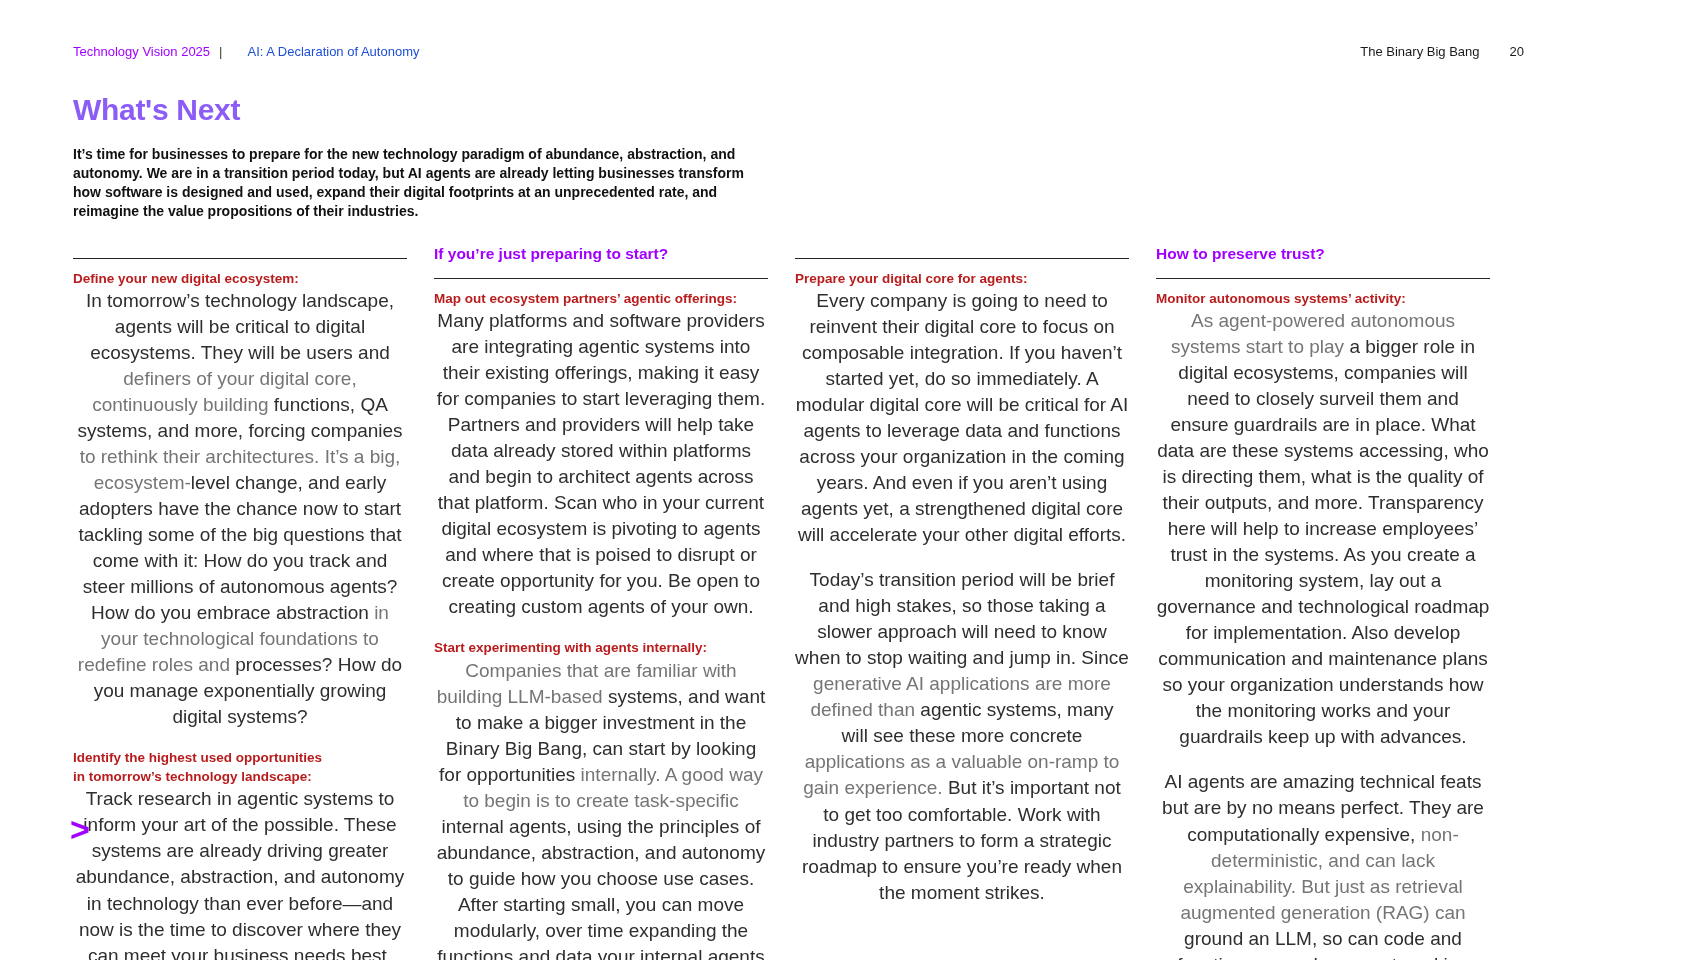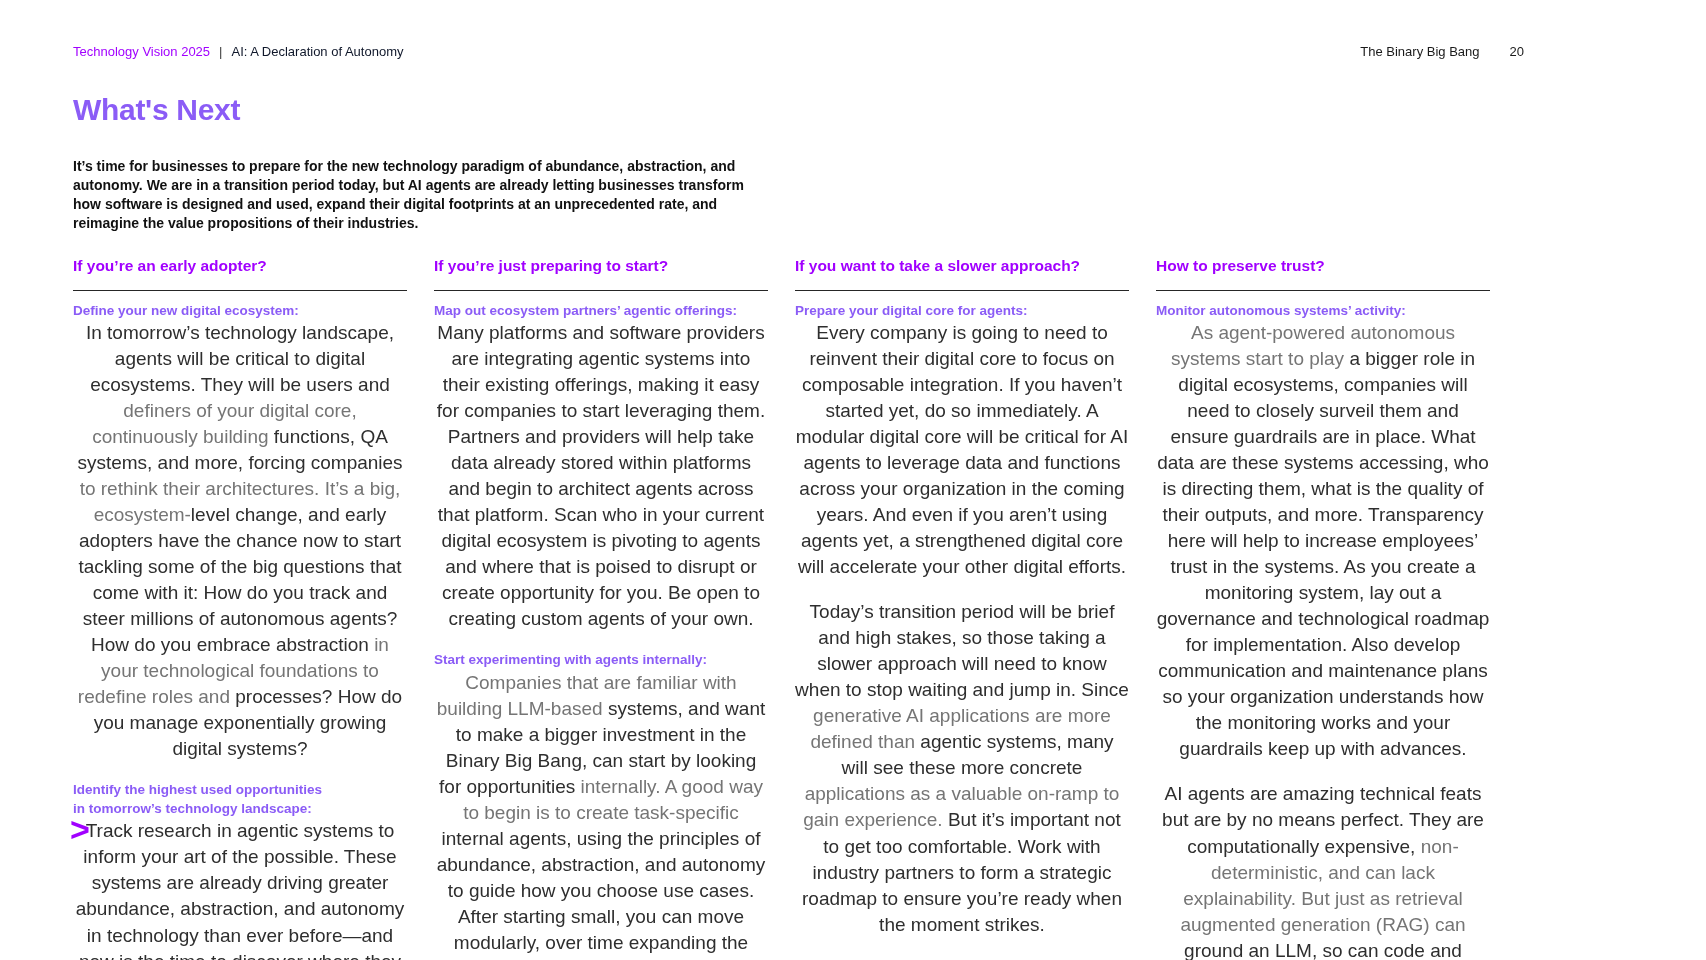--- a/index.html
+++ b/index.html
@@ -21,30 +21,30 @@
     background:#ffffff;
   }
   
   .topbar{
     display:flex;justify-content:space-between;align-items:baseline;
     font-size:13px;line-height:1.2;
   }
   .topbar-left{display:flex;align-items:baseline;gap:9px;}
   .brand{color:var(--accent);font-weight:500;}
   .hdr-divider{color:#3a3a3a;}
-  .subtitle{color:#0f172a;}
+  .subtitle{color:#1d4ed8;margin-left:16px;}
   .topbar-right{display:flex;align-items:flex-end;gap:30px;color:#1a1a1a;}
   
   h1.page-title{
     margin-top:33px;
     font-size:30px;font-weight:800;letter-spacing:-0.3px;color:#8b5cf6;
   }
   
   .intro{
-    margin-top:30px;
+    margin-top:18px;
     max-width:688px;
     font-size:14px;font-weight:700;line-height:1.36;color:#111;
   }
   
   .columns{
     margin-top:24px;
     display:grid;
     grid-template-columns:repeat(4,334px);
     column-gap:27px;
     align-items:start;
@@ -54,21 +54,21 @@
     line-height:1.2;
     min-height:20px;
   }
   .col-rule{
     border-top:1px solid #262626;
     margin:13px 0 11px 0;
     height:0;
   }
   .block{margin-bottom:19px;}
   .block h3{
-    font-size:13.5px;font-weight:700;color:#8b5cf6;
+    font-size:13.5px;font-weight:700;color:#b91c1c;
     line-height:1.37;
     white-space:pre-line;
   }
   .block p{
     font-size:19px;line-height:1.37;color:#2e2e2e;text-align:center;
   }
   .block p .muted{color:var(--muted);}
   
   .footer-logo{
     position:absolute;left:70px;top:812px;
@@ -92,21 +92,20 @@
       <span>20</span>
     </div>
   </header>
 
   <h1 class="page-title">What's Next</h1>
 
   <p class="intro">It’s time for businesses to prepare for the new technology paradigm of abundance, abstraction, and autonomy. We are in a transition period today, but AI agents are already letting businesses transform how software is designed and used, expand their digital footprints at an unprecedented rate, and reimagine the value propositions of their industries.</p>
 
   <div class="columns" id="columns">
       <section class="col">
-        <h2 class="col-heading">If you’re an early adopter?</h2>
         <div class="col-rule"></div>
         <div class="block">
           <h3>Define your new digital ecosystem:</h3>
           <p><span>In tomorrow’s technology landscape, agents will be critical to digital ecosystems. They will be users and </span><span class="muted">definers of your digital core, continuously building </span><span>functions, QA systems, and more, forcing companies </span><span class="muted">to rethink their architectures. It’s a big, ecosystem-</span><span>level change, and early adopters have the chance now to start tackling some of the big questions that come with it: How do you track and steer millions of autonomous agents? How do you embrace abstraction </span><span class="muted">in your technological foundations to redefine roles and </span><span>processes? How do you manage exponentially growing digital systems?</span></p>
         </div>
         <div class="block">
           <h3>Identify the highest used opportunities
 in tomorrow’s technology landscape:</h3>
           <p><span>Track research in agentic systems to inform your art of the possible. These systems are already driving greater abundance, abstraction, and autonomy in technology than ever before—and now is the time to discover where they can meet your business needs best. Detail the data and technological infrastructure required to enable an agentic solution. Set your goals for the solutions, how you will measure progress against them, </span><span class="muted">and evaluate them continuously to figure out your </span><span>optimal agentic architecture.</span></p>
         </div>
@@ -117,21 +116,20 @@
         <div class="block">
           <h3>Map out ecosystem partners’ agentic offerings:</h3>
           <p><span>Many platforms and software providers are integrating agentic systems into their existing offerings, making it easy for companies to start leveraging them. Partners and providers will help take data already stored within platforms and begin to architect agents across that platform. Scan who in your current digital ecosystem is pivoting to agents and where that is poised to disrupt or create opportunity for you. Be open to creating custom agents of your own.</span></p>
         </div>
         <div class="block">
           <h3>Start experimenting with agents internally:</h3>
           <p><span class="muted">Companies that are familiar with building LLM-based </span><span>systems, and want to make a bigger investment in the Binary Big Bang, can start by looking for opportunities </span><span class="muted">internally. A good way to begin is to create task-specific </span><span>internal agents, using the principles of abundance, abstraction, and autonomy to guide how you choose use cases. After starting small, you can move modularly, over time expanding the functions and data your internal agents can access and using them to </span><span class="muted">learn and prepare for building external-facing agents </span><span>in the future.</span></p>
         </div>
       </section>
       <section class="col">
-        <h2 class="col-heading">If you want to take a slower approach?</h2>
         <div class="col-rule"></div>
         <div class="block">
           <h3>Prepare your digital core for agents:</h3>
           <p><span>Every company is going to need to reinvent their digital core to focus on composable integration. If you haven’t started yet, do so immediately. A modular digital core will be critical for AI agents to leverage data and functions across your organization in the coming years. And even if you aren’t using agents yet, a strengthened digital core will accelerate your other digital efforts.</span></p>
         </div>
         <div class="block">
           <p><span>Today’s transition period will be brief and high stakes, so those taking a slower approach will need to know when to stop waiting and jump in. Since </span><span class="muted">generative AI applications are more defined than </span><span>agentic systems, many will see these more concrete </span><span class="muted">applications as a valuable on-ramp to gain experience. </span><span>But it’s important not to get too comfortable. Work with industry partners to form a strategic roadmap to ensure you’re ready when the moment strikes.</span></p>
         </div>
       </section>
       <section class="col">

